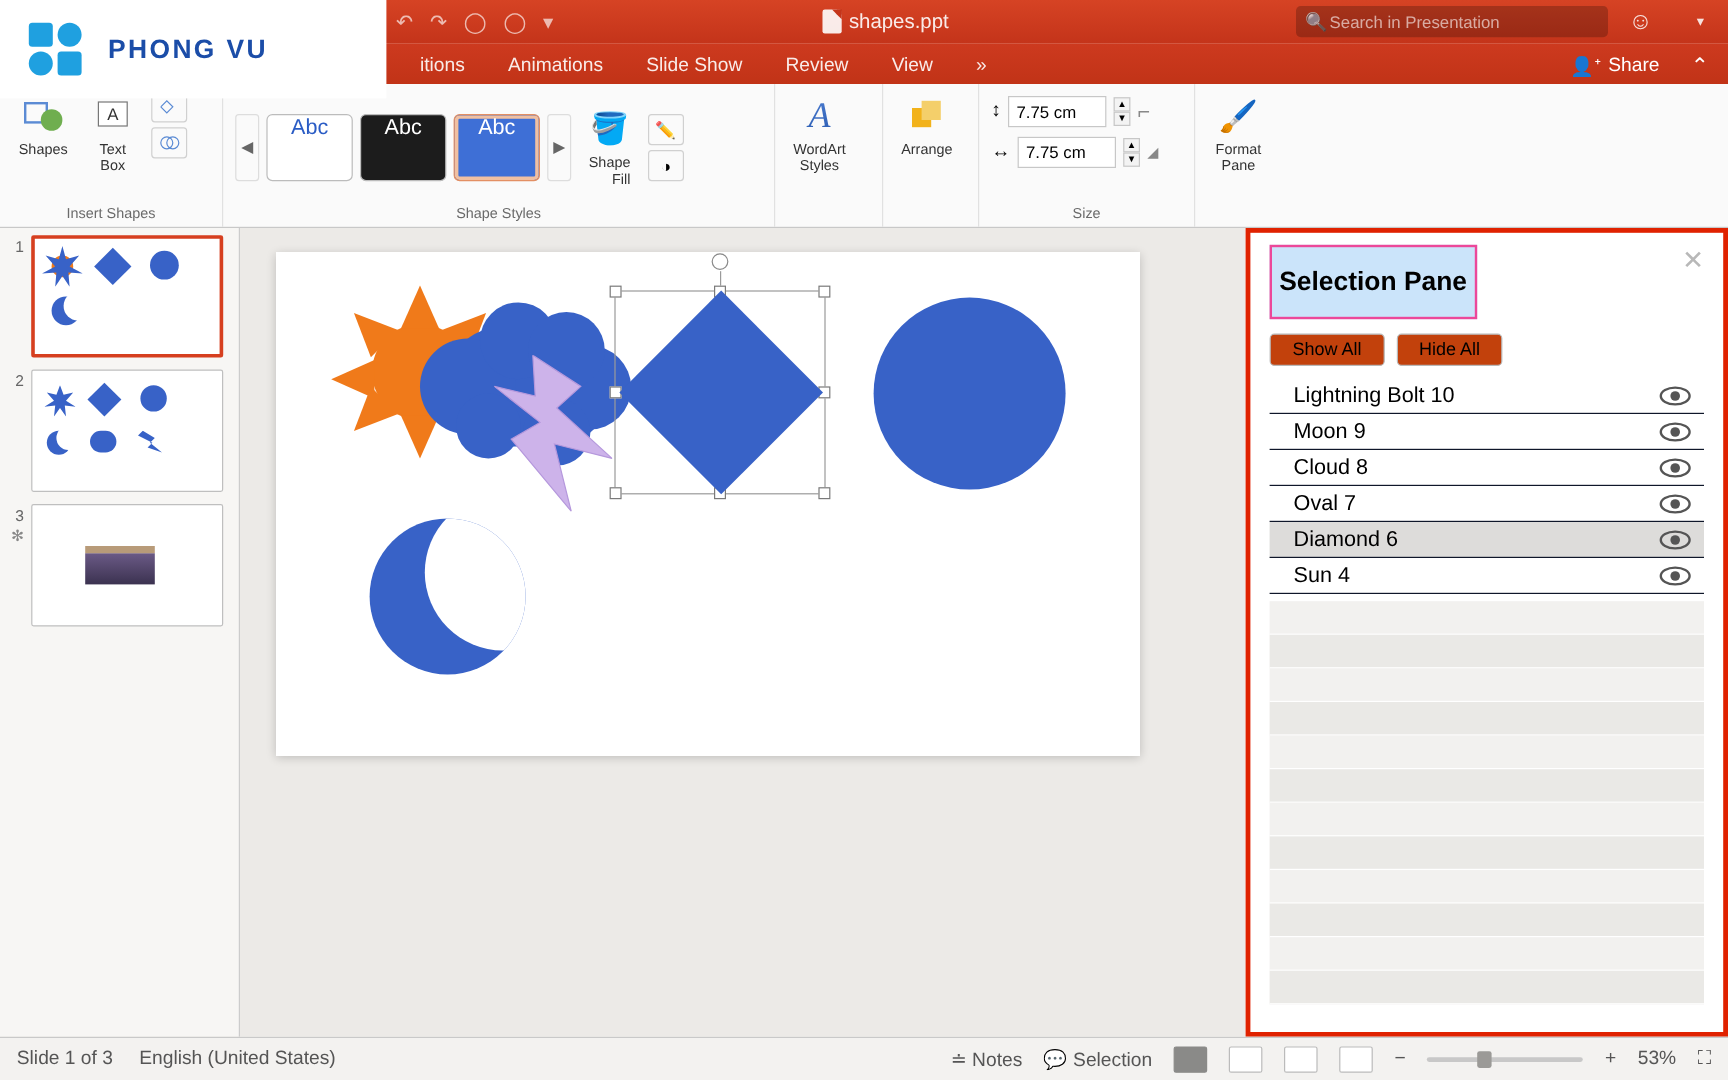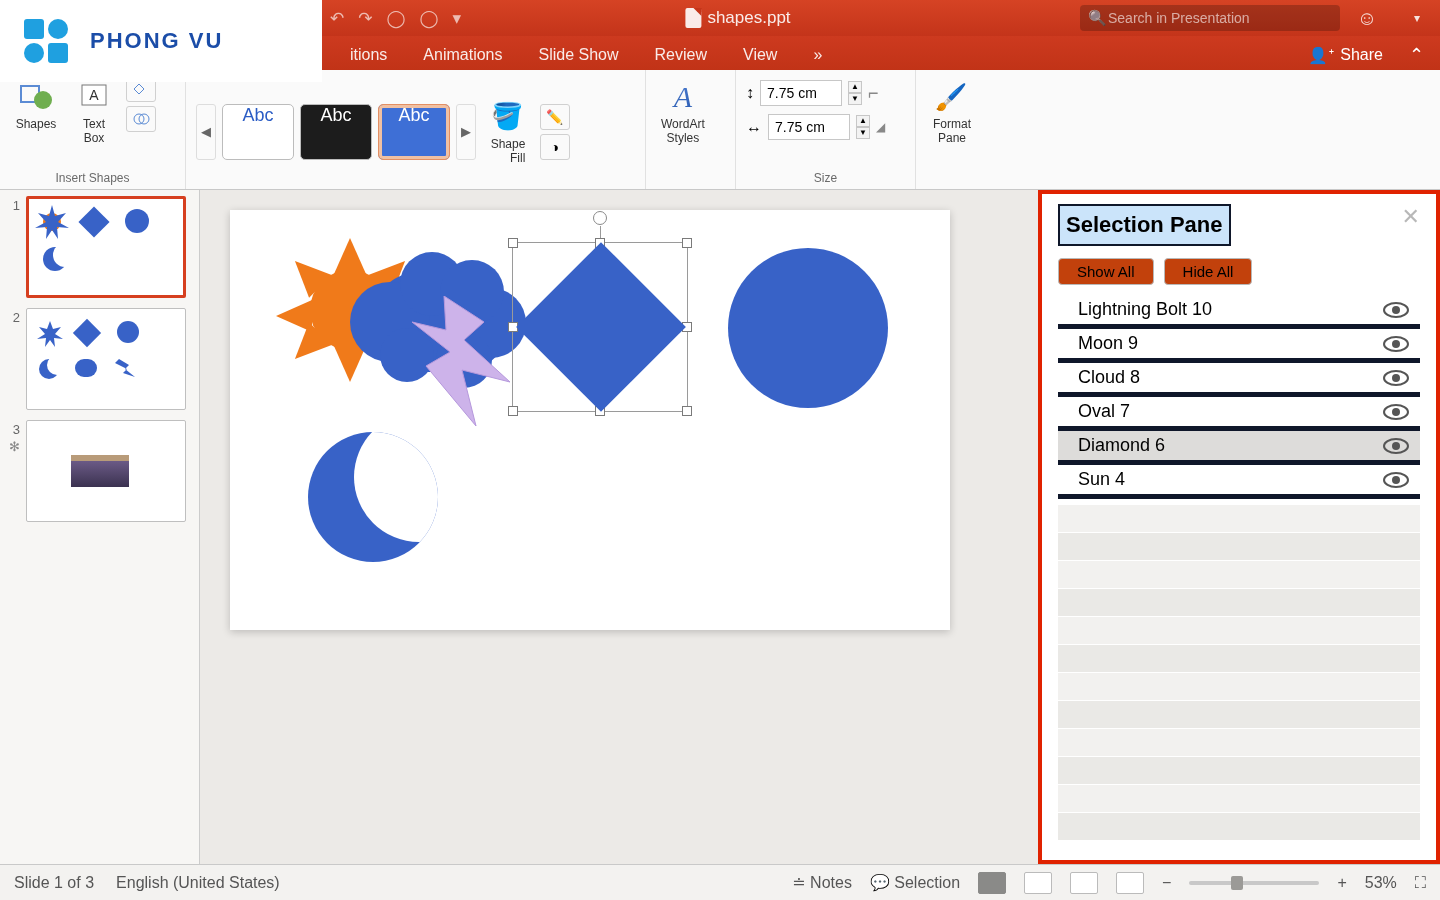--- a/index.html
+++ b/index.html
@@ -59,26 +59,26 @@
 .thumb-slide { width:160px; height:102px; background:#fff; border:1px solid #bfbfbf; border-radius:2px; position:relative; }
 .thumb-slide.sel { border:3px solid #d63f1f; }
 .thumb-star { font-size:13px; color:#888; text-align:right; width:16px; padding-top:2px; }
 
 .canvas-area { flex:1; position:relative; padding:20px 0 0 30px; }
 .slide { width:720px; height:420px; background:#fff; box-shadow:0 2px 8px rgba(0,0,0,.2); position:relative; }
 .notes { position:absolute; left:30px; bottom:0; right:0; height:40px; background:#fff; border-top:1px solid #d9d9d9; padding:8px 16px; color:#8c8c8c; font-size:18px; }
 
 
 .sel-pane { width:402px; background:#fff; border:4px solid #e02200; border-right:4px solid #e02200; padding:10px 16px; }
-.sel-pane h2 { display:inline-block; background:#cbe4fa; border:2px solid #0f172a; padding:6px 6px; font-size:22px; font-weight:700; margin-bottom:12px;text-align:center; }
+.sel-pane h2 { display:inline-block; background:#cbe4fa; border:2px solid #ec4899; padding:16px 6px; font-size:22px; font-weight:700; margin-bottom:12px;text-align:center; }
 .sel-pane .close { float:right; color:#b8b8b8; font-size:22px; }
 .sel-btns { display:flex; gap:10px; margin-bottom:10px; }
 .sel-btns button { border:1px solid #b8b8b8; background:#c2410c; font-size:15px; padding:4px 18px; border-radius:4px; }
 .sel-list { }
-.sel-row { display:flex; align-items:center; justify-content:space-between; padding:4px 10px 4px 20px; font-size:18px; border-bottom:5px solid #0f172a; }
+.sel-row { display:flex; align-items:center; justify-content:space-between; padding:4px 10px 4px 20px; font-size:18px; border-bottom:1px solid #0f172a; }
 .sel-row.sel { background:#dddcda; }
 .eye { width:28px; }
 .stripes { margin-top:6px; }
 .stripe { height:28px; border-bottom:1px solid #fff; }
 .stripe:nth-child(odd){ background:#f2f1ef; }
 .stripe:nth-child(even){ background:#eae9e6; }
 
 
 .status { position:absolute; left:0; right:0; bottom:0; height:36px; background:#f3f2f0; border-top:1px solid #c9c9c9; display:flex; align-items:center; font-size:16px; color:#555; padding:0 14px; gap:22px; }
 .status .right { margin-left:auto; display:flex; align-items:center; gap:18px; }
@@ -216,32 +216,46 @@
       <div class="rbtn">
         <div class="ricon">🪣</div>
         <span style="white-space:pre-line;text-align:right">Shape
 Fill</span>
       </div>
       <div class="mini-col">
         <div class="mini-btn">✏️</div>
         <div class="mini-btn">◑</div>
       </div>
     </div>
+    <div class="group-label">Shape Styles</div>
   </div>
 
   <div class="group" style="width:90px">
     <div class="group-inner">
       <div class="rbtn">
         <div class="ricon" style="font-size:30px;font-style:italic;font-family:serif;background:linear-gradient(#4a7bd0,#2a5bb0);-webkit-background-clip:text;color:transparent">A</div>
         <span style="white-space:pre-line;text-align:center">WordArt
 Styles</span>
       </div>
     </div>
   </div>
 
+  <div class="group" style="width:80px">
+    <div class="group-inner">
+      <div class="rbtn">
+        <div class="ricon">
+          <svg width="32" height="30">
+              <rect x="4" y="8" width="16" height="16" fill="#f2b21a"></rect>
+              <rect x="12" y="2" width="16" height="16" fill="#f4cf6a"></rect>
+            </svg>
+        </div>
+        <span>Arrange</span>
+      </div>
+    </div>
+  </div>
 
   <div class="group" style="width:180px">
     <div class="group-inner" style="flex-direction:column; gap:8px; padding-top:4px">
       <div class="size-row">
         <span>↕</span>
         <input class="size-input" value="7.75 cm" style="">
         <div class="spin">
             <span>▲</span>
             <span>▼</span>
           </div>

